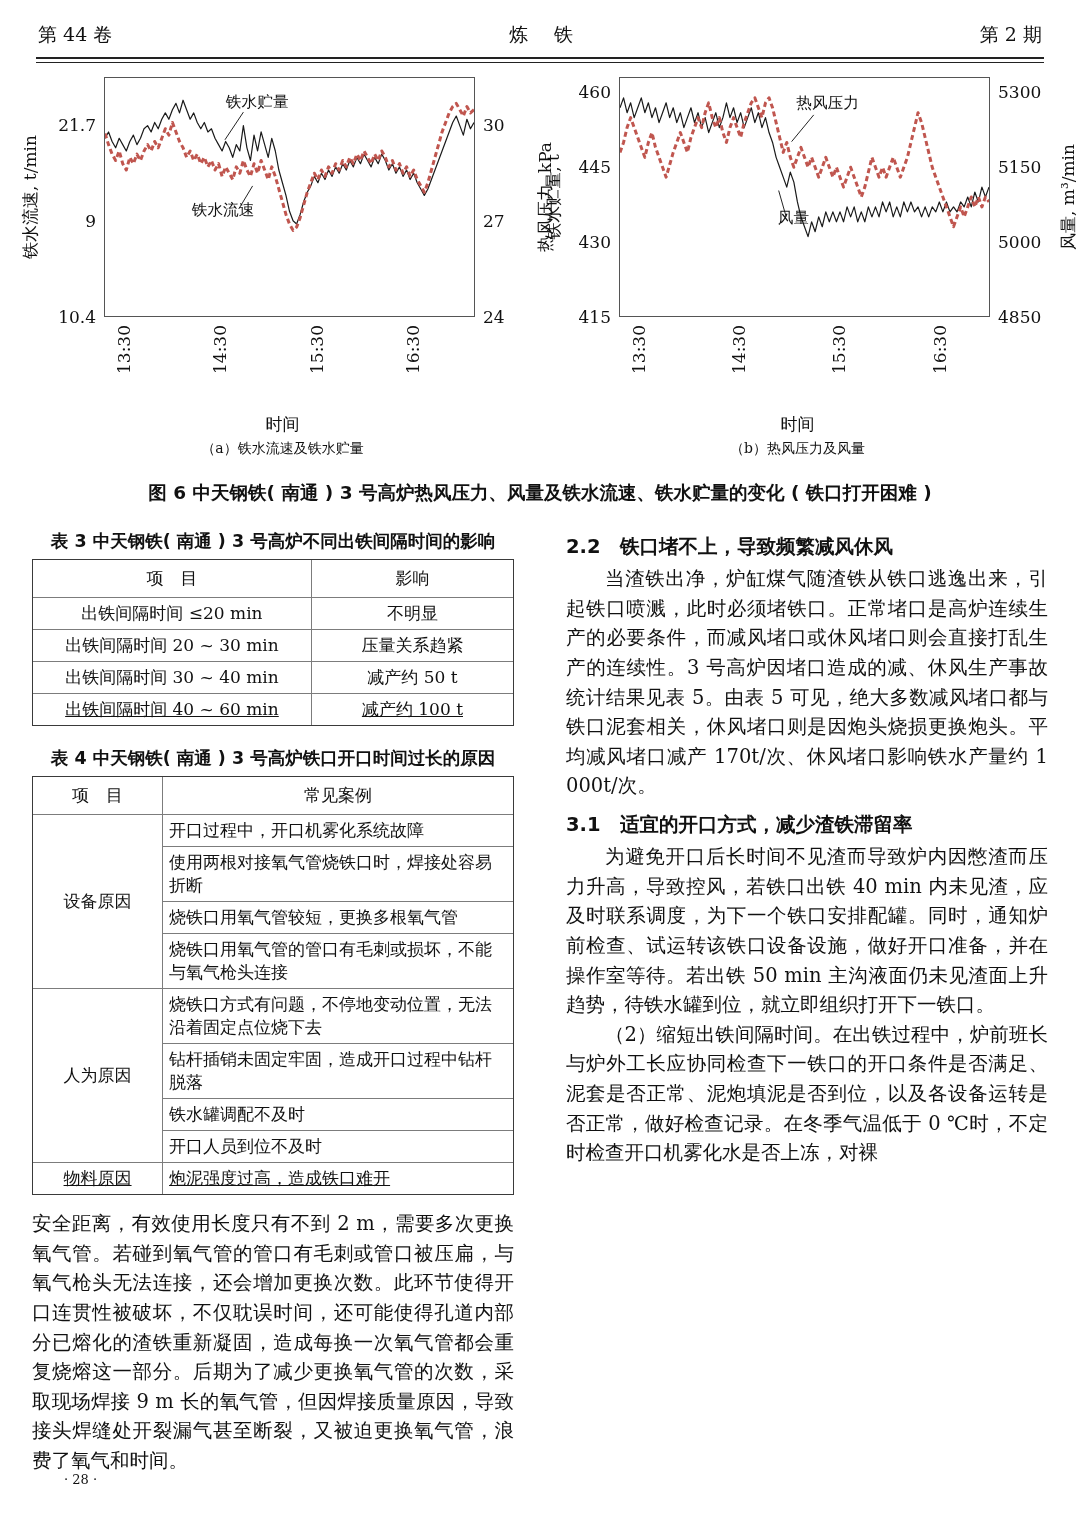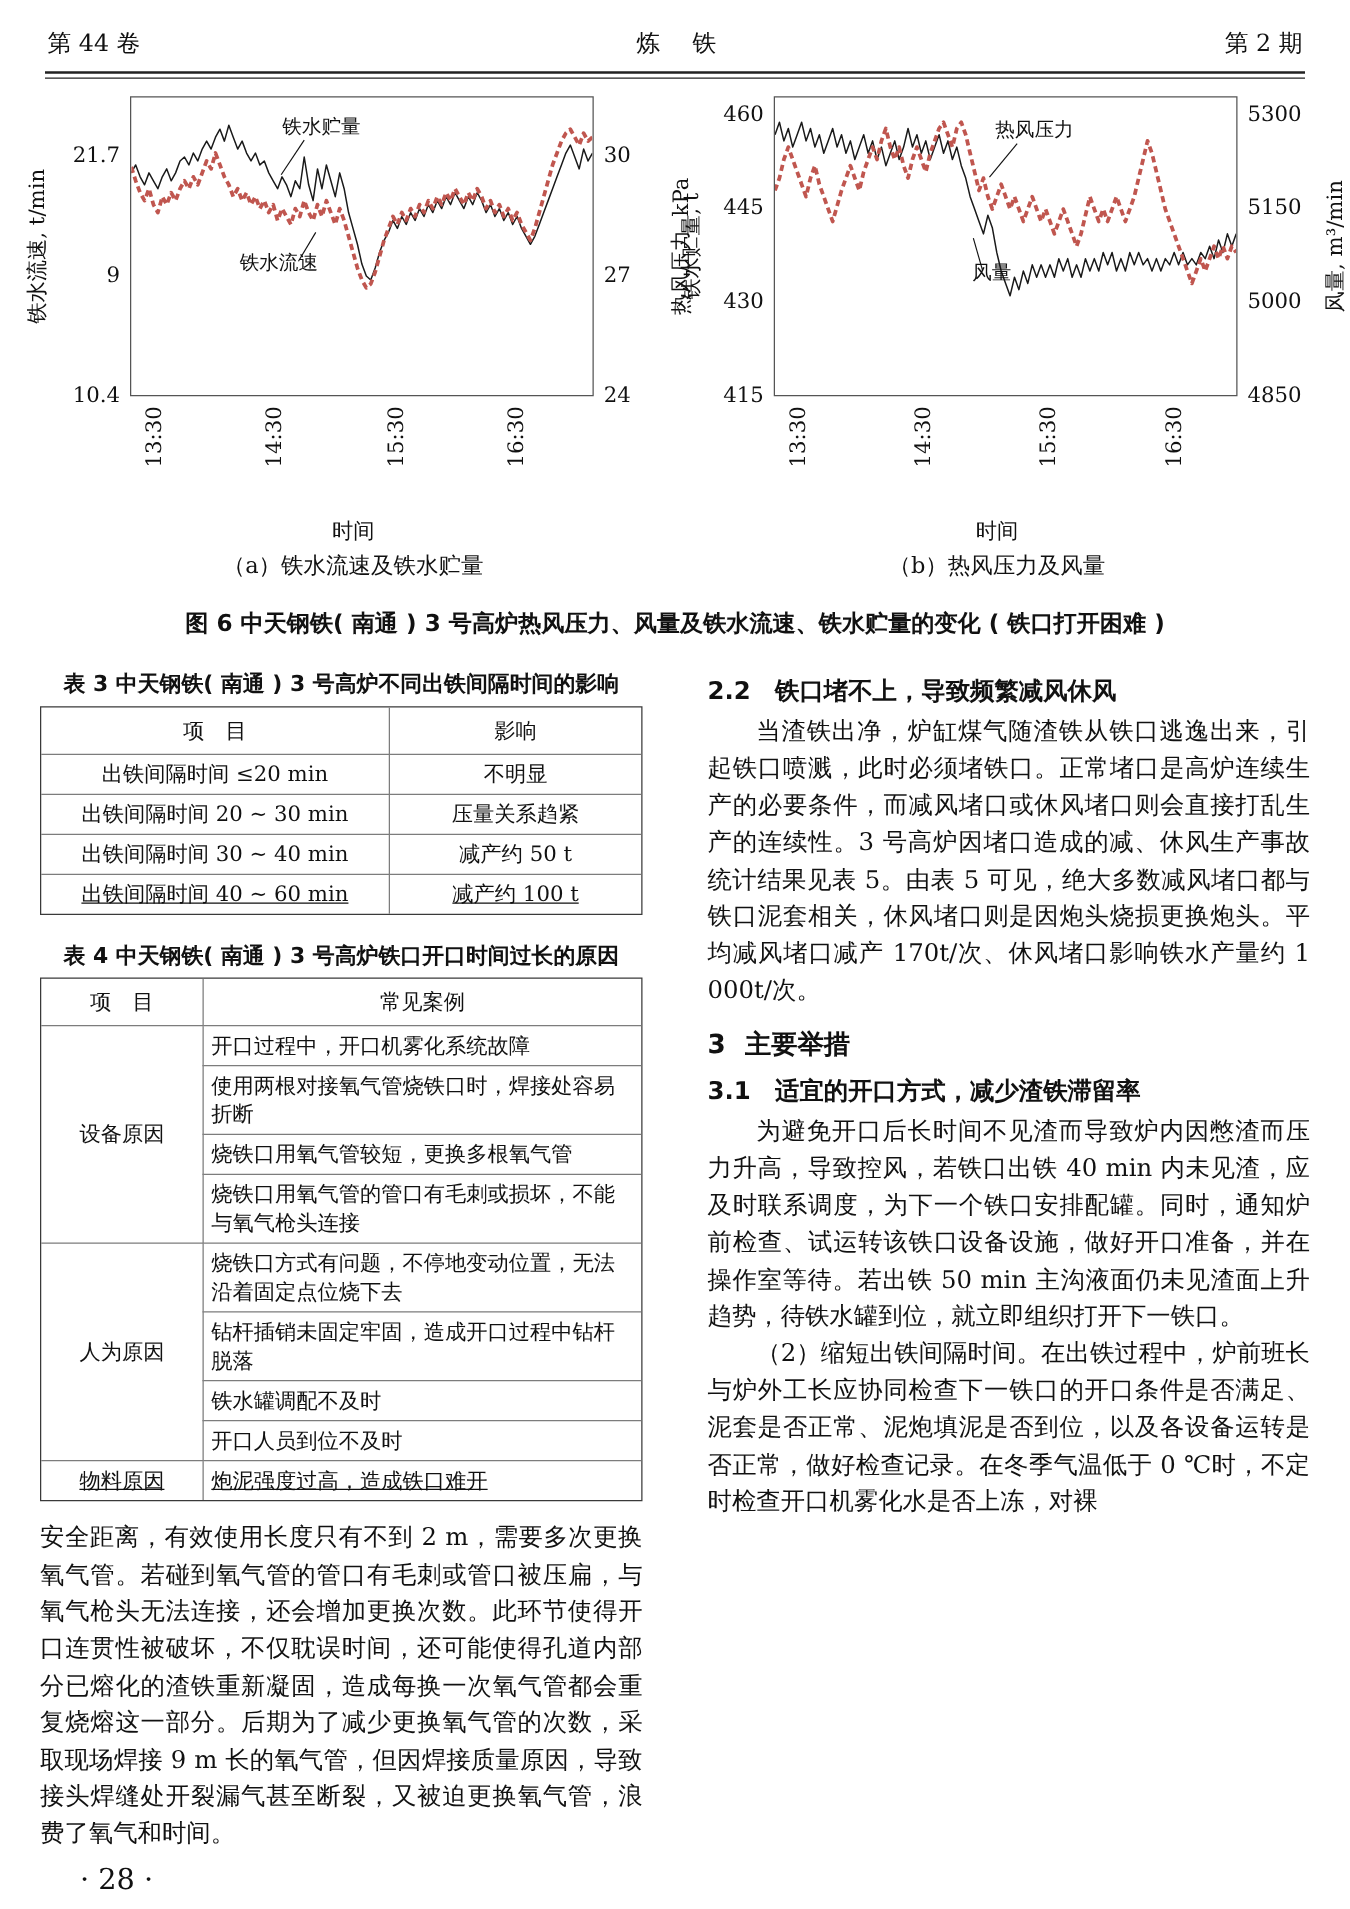--- a/index.html
+++ b/index.html
@@ -34,21 +34,21 @@
   .axis-title-right { right:-78px; width:200px; margin-right:-100px; transform:translateY(-50%) rotate(-90deg); text-align:center; }
 
   .ytick { position:absolute; font-size:17px; line-height:1; }
   .ytick.left  { right:calc(100% + 8px); text-align:right; white-space:nowrap; transform:translateY(-50%); }
   .ytick.right { left:calc(100% + 8px); text-align:center; white-space:nowrap; transform:translateY(-50%); }
 
   .xtick { position:absolute; top:calc(100% + 8px); font-size:17px;
            white-space:nowrap; transform-origin:left top; transform:rotate(-90deg) translate(-100%, 50%); }
 
   .xaxis-title { text-align:center; font-size:17px; margin-top:96px; }
-  .subcap { text-align:center; font-size:18px; margin-top:4px; }
+  .subcap { text-align:center; font-size:14px; margin-top:4px; }
 
   .fig-caption { text-align:center; font-size:18.5px; font-weight:bold; margin-top:22px; font-family:"DejaVu Sans", sans-serif; }
 
   
   .columns { display:flex; margin-top:18px; }
   .col { width:50%; box-sizing:border-box; }
   .col.left { padding-right:26px; }
   .col.right { padding-left:26px; }
 
   .tbl-caption { font-size:17.5px; font-weight:bold; margin:6px 0 6px 0; font-family:"DejaVu Sans", sans-serif; text-align:center; }
@@ -65,21 +65,21 @@
   .tbl-wrap table.dtable tr:first-child td { border-top:0; }
   .tbl-wrap table.dtable tr:last-child td { border-bottom:0;text-decoration:underline; }
 
   p.body { font-size:19.5px; line-height:1.52; margin:0 0 0 0; text-align:justify; text-justify:inter-ideograph; }
   p.body.indent { text-indent:2em; }
   h2.sec { font-size:21px; font-family:"DejaVu Sans", sans-serif; font-weight:bold; margin:14px 0 6px 0; }
   h3.subsec { font-size:19.5px; font-family:"DejaVu Sans", sans-serif; font-weight:bold; margin:10px 0 4px 0; }
   h2.sec .num { display:inline-block; min-width:30px; }
   h3.subsec .num { display:inline-block; min-width:54px; }
 
-  .pagenum { position:absolute; left:64px; bottom:10px; font-size:23px;margin-top:12px; }
+  .pagenum { position:absolute; left:64px; bottom:40px; font-size:13px;margin-top:12px; }
   .spacer-14 { height:14px; }
 </style>
 </head>
 <body>
 
 <div class="page">
 
   <div class="runhead">
     <span>第 44 卷</span>
     <span class="center">炼  铁</span>
@@ -245,23 +245,20 @@
       <div class="spacer-14"></div>
       <p class="body">安全距离，有效使用长度只有不到 2 m，需要多次更换氧气管。若碰到氧气管的管口有毛刺或管口被压扁，与氧气枪头无法连接，还会增加更换次数。此环节使得开口连贯性被破坏，不仅耽误时间，还可能使得孔道内部分已熔化的渣铁重新凝固，造成每换一次氧气管都会重复烧熔这一部分。后期为了减少更换氧气管的次数，采取现场焊接 9 m 长的氧气管，但因焊接质量原因，导致接头焊缝处开裂漏气甚至断裂，又被迫更换氧气管，浪费了氧气和时间。</p>
     </div>
 
     <div class="col right">
       <h3 class="subsec">
         <span class="num">2.2</span><span>铁口堵不上，导致频繁减风休风</span>
       </h3>
       <p class="body indent">当渣铁出净，炉缸煤气随渣铁从铁口逃逸出来，引起铁口喷溅，此时必须堵铁口。正常堵口是高炉连续生产的必要条件，而减风堵口或休风堵口则会直接打乱生产的连续性。3 号高炉因堵口造成的减、休风生产事故统计结果见表 5。由表 5 可见，绝大多数减风堵口都与铁口泥套相关，休风堵口则是因炮头烧损更换炮头。平均减风堵口减产 170t/次、休风堵口影响铁水产量约 1 000t/次。</p>
 
-      <h2 class="sec">
-        <span class="num">3</span><span>主要举措</span>
-      </h2>
 
       <h3 class="subsec">
         <span class="num">3.1</span><span>适宜的开口方式，减少渣铁滞留率</span>
       </h3>
       <p class="body indent">为避免开口后长时间不见渣而导致炉内因憋渣而压力升高，导致控风，若铁口出铁 40 min 内未见渣，应及时联系调度，为下一个铁口安排配罐。同时，通知炉前检查、试运转该铁口设备设施，做好开口准备，并在操作室等待。若出铁 50 min 主沟液面仍未见渣面上升趋势，待铁水罐到位，就立即组织打开下一铁口。</p>
       <p class="body indent">（2）缩短出铁间隔时间。在出铁过程中，炉前班长与炉外工长应协同检查下一铁口的开口条件是否满足、泥套是否正常、泥炮填泥是否到位，以及各设备运转是否正常，做好检查记录。在冬季气温低于 0 ℃时，不定时检查开口机雾化水是否上冻，对裸</p>
     </div>
   </div>
 
   <div class="pagenum">· 28 ·</div>

